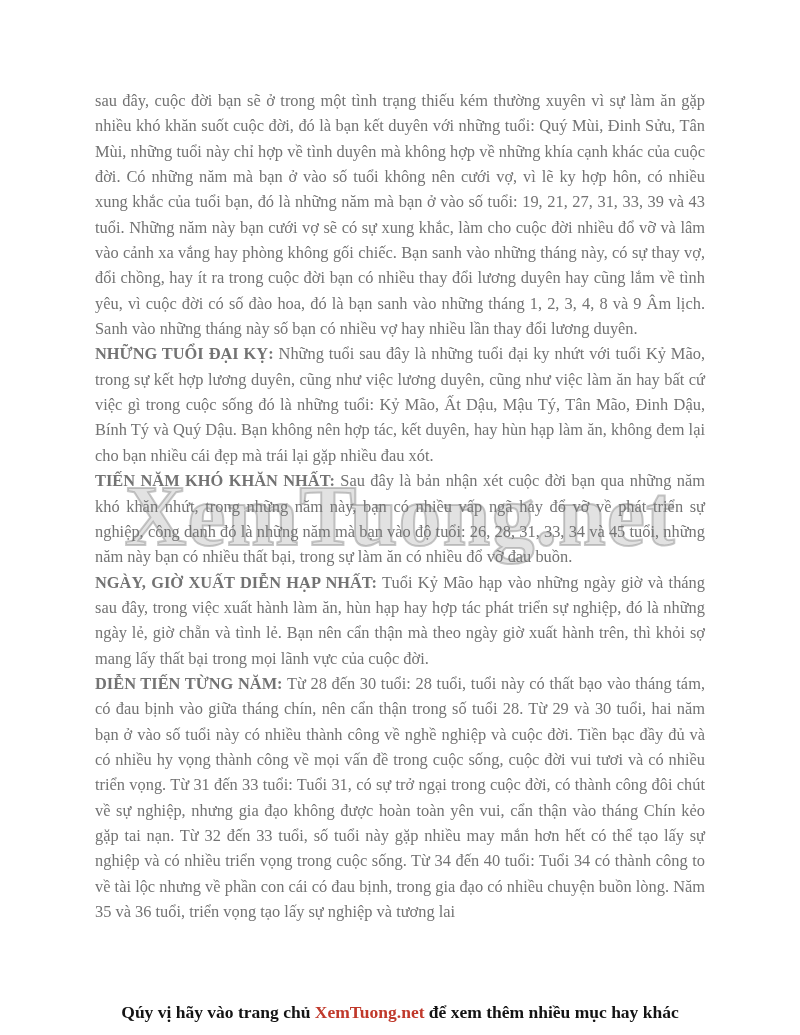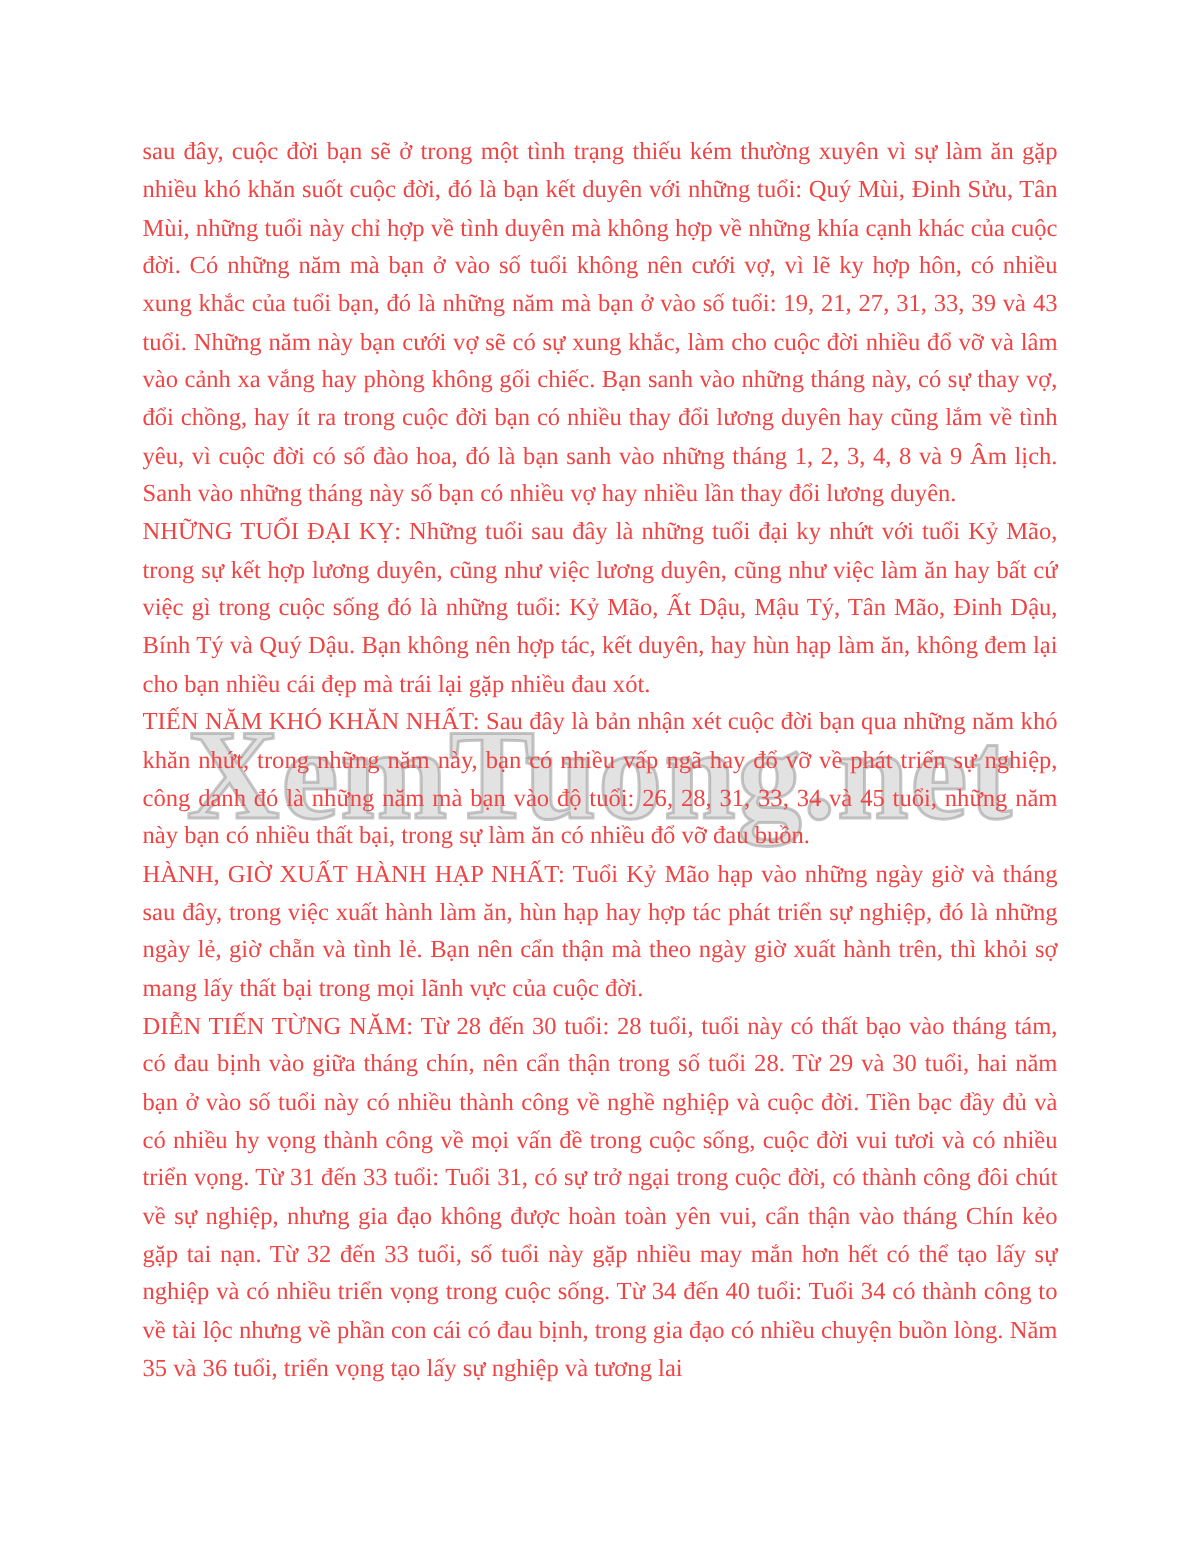--- a/index.html
+++ b/index.html
@@ -50,29 +50,29 @@
     width: 610px;
     z-index: 2;
   }
 
   .para {
     margin: 0;
     font-size: 16.4px;
     line-height: 1.545;
     text-align: justify;
     text-justify: inter-word;
-    color: #ef4444;
+    color: #737373;
   }
 
   .para + .para {
     margin-top: 0px;
   }
 
   .lead {
-    font-weight: 400;
+    font-weight: 700;
   }
 
   .footer {
     position: absolute;
     left: 0;
     right: 0;
     bottom: 12px;
     text-align: center;
     font-size: 17.5px;
     font-weight: 700;
@@ -94,20 +94,21 @@
   <div class="watermark">XemTuong.net</div>
 
   <div class="content">
 
     <p class="para"><span class="lead"></span><span>sau đây, cuộc đời bạn sẽ ở trong một tình trạng thiếu kém thường xuyên vì sự làm ăn gặp nhiều khó khăn suốt cuộc đời, đó là bạn kết duyên với những tuổi: Quý Mùi, Đinh Sửu, Tân Mùi, những tuổi này chỉ hợp về tình duyên mà không hợp về những khía cạnh khác của cuộc đời. Có những năm mà bạn ở vào số tuổi không nên cưới vợ, vì lẽ ky hợp hôn, có nhiều xung khắc của tuổi bạn, đó là những năm mà bạn ở vào số tuổi: 19, 21, 27, 31, 33, 39 và 43 tuổi. Những năm này bạn cưới vợ sẽ có sự xung khắc, làm cho cuộc đời nhiều đổ vỡ và lâm vào cảnh xa vắng hay phòng không gối chiếc. Bạn sanh vào những tháng này, có sự thay vợ, đổi chồng, hay ít ra trong cuộc đời bạn có nhiều thay đổi lương duyên hay cũng lắm về tình yêu, vì cuộc đời có số đào hoa, đó là bạn sanh vào những tháng 1, 2, 3, 4, 8 và 9 Âm lịch. Sanh vào những tháng này số bạn có nhiều vợ hay nhiều lần thay đổi lương duyên.</span></p>
 
     <p class="para"><span class="lead">NHỮNG TUỔI ĐẠI KỴ:</span><span> Những tuổi sau đây là những tuổi đại ky nhứt với tuổi Kỷ Mão, trong sự kết hợp lương duyên, cũng như việc lương duyên, cũng như việc làm ăn hay bất cứ việc gì trong cuộc sống đó là những tuổi: Kỷ Mão, Ất Dậu, Mậu Tý, Tân Mão, Đinh Dậu, Bính Tý và Quý Dậu. Bạn không nên hợp tác, kết duyên, hay hùn hạp làm ăn, không đem lại cho bạn nhiều cái đẹp mà trái lại gặp nhiều đau xót.</span></p>
 
     <p class="para"><span class="lead">TIẾN NĂM KHÓ KHĂN NHẤT:</span><span> Sau đây là bản nhận xét cuộc đời bạn qua những năm khó khăn nhứt, trong những năm này, bạn có nhiều vấp ngã hay đổ vỡ về phát triển sự nghiệp, công danh đó là những năm mà bạn vào độ tuổi: 26, 28, 31, 33, 34 và 45 tuổi, những năm này bạn có nhiều thất bại, trong sự làm ăn có nhiều đổ vỡ đau buồn.</span></p>
 
-    <p class="para"><span class="lead">HÀNH, GIỜ XUẤT HÀNH HẠP NHẤT:</span><span> Tuổi Kỷ Mão hạp vào những ngày giờ và tháng sau đây, trong việc xuất hành làm ăn, hùn hạp hay hợp tác phát triển sự nghiệp, đó là những ngày lẻ, giờ chẵn và tình lẻ. Bạn nên cẩn thận mà theo ngày giờ xuất hành trên, thì khỏi sợ mang lấy thất bại trong mọi lãnh vực của cuộc đời.</span></p>
+    <p class="para"><span class="lead">NGÀY, GIỜ XUẤT DIỄN HẠP NHẤT:</span><span> Tuổi Kỷ Mão hạp vào những ngày giờ và tháng sau đây, trong việc xuất hành làm ăn, hùn hạp hay hợp tác phát triển sự nghiệp, đó là những ngày lẻ, giờ chẵn và tình lẻ. Bạn nên cẩn thận mà theo ngày giờ xuất hành trên, thì khỏi sợ mang lấy thất bại trong mọi lãnh vực của cuộc đời.</span></p>
 
     <p class="para"><span class="lead">DIỄN TIẾN TỪNG NĂM:</span><span> Từ 28 đến 30 tuổi: 28 tuổi, tuổi này có thất bạo vào tháng tám, có đau bịnh vào giữa tháng chín, nên cẩn thận trong số tuổi 28. Từ 29 và 30 tuổi, hai năm bạn ở vào số tuổi này có nhiều thành công về nghề nghiệp và cuộc đời. Tiền bạc đầy đủ và có nhiều hy vọng thành công về mọi vấn đề trong cuộc sống, cuộc đời vui tươi và có nhiều triển vọng. Từ 31 đến 33 tuổi: Tuổi 31, có sự trở ngại trong cuộc đời, có thành công đôi chút về sự nghiệp, nhưng gia đạo không được hoàn toàn yên vui, cẩn thận vào tháng Chín kẻo gặp tai nạn. Từ 32 đến 33 tuổi, số tuổi này gặp nhiều may mắn hơn hết có thể tạo lấy sự nghiệp và có nhiều triển vọng trong cuộc sống. Từ 34 đến 40 tuổi: Tuổi 34 có thành công to về tài lộc nhưng về phần con cái có đau bịnh, trong gia đạo có nhiều chuyện buồn lòng. Năm 35 và 36 tuổi, triển vọng tạo lấy sự nghiệp và tương lai</span></p>
 
   </div>
 
+  <div class="footer"><span class="normal">Qúy vị hãy vào trang chủ </span><span class="brand">XemTuong.net</span><span class="normal"> để xem thêm nhiều mục hay khác</span></div>
 
 </div>
 
 </body></html>

